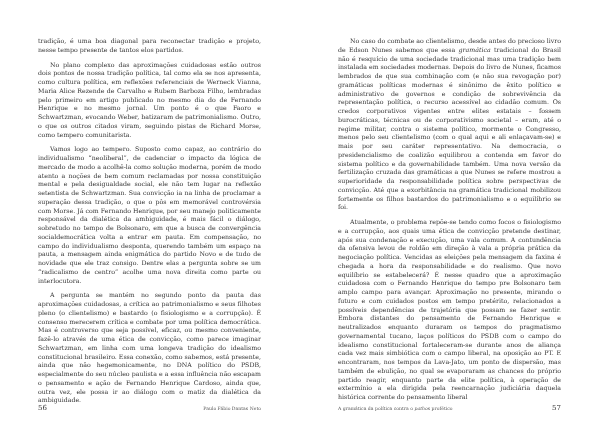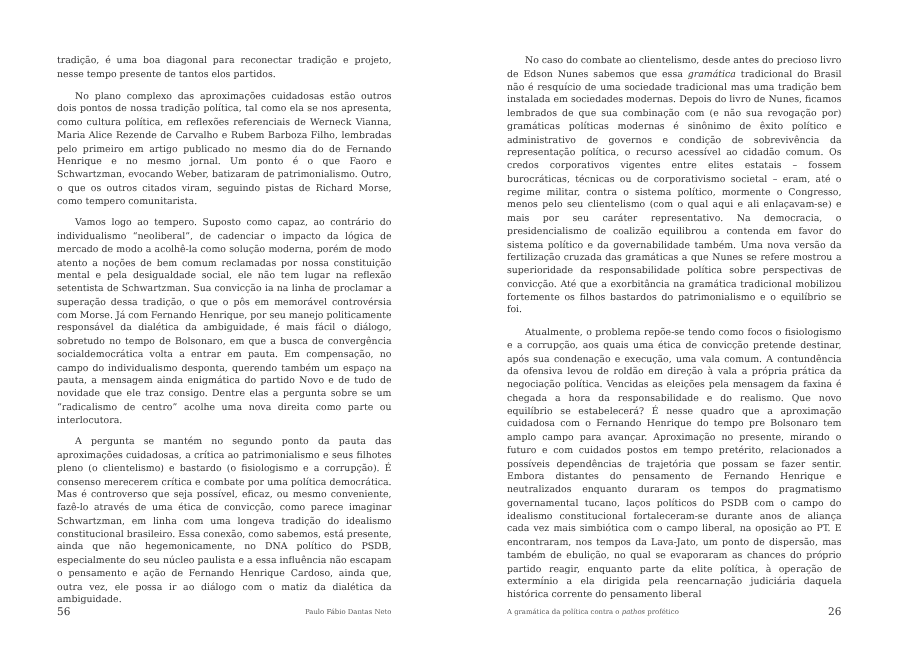--- a/index.html
+++ b/index.html
@@ -35,14 +35,14 @@
   <div class="folio">56</div>
   <div class="running">Paulo Fábio Dantas Neto</div>
 </div>
 
 <div class="page right">
   <div class="text">
     <p class="para"><span>No caso do combate ao clientelismo, desde antes do precioso livro de Edson Nunes sabemos que essa </span><em>gramática</em><span> tradicional do Brasil não é resquício de uma sociedade tradicional mas uma tradição bem instalada em sociedades modernas. Depois do livro de Nunes, ficamos lembrados de que sua combinação com (e não sua revogação por) gramáticas políticas modernas é sinônimo de êxito político e administrativo de governos e condição de sobrevivência da representação política, o recurso acessível ao cidadão comum. Os credos corporativos vigentes entre elites estatais – fossem burocráticas, técnicas ou de corporativismo societal – eram, até o regime militar, contra o sistema político, mormente o Congresso, menos pelo seu clientelismo (com o qual aqui e ali enlaçavam-se) e mais por seu caráter representativo. Na democracia, o presidencialismo de coalizão equilibrou a contenda em favor do sistema político e da governabilidade também. Uma nova versão da fertilização cruzada das gramáticas a que Nunes se refere mostrou a superioridade da responsabilidade política sobre perspectivas de convicção. Até que a exorbitância na gramática tradicional mobilizou fortemente os filhos bastardos do patrimonialismo e o equilíbrio se foi.</span></p>
     <p class="para"><span>Atualmente, o problema repõe-se tendo como focos o fisiologismo e a corrupção, aos quais uma ética de convicção pretende destinar, após sua condenação e execução, uma vala comum. A contundência da ofensiva levou de roldão em direção à vala a própria prática da negociação política. Vencidas as eleições pela mensagem da faxina é chegada a hora da responsabilidade e do realismo. Que novo equilíbrio se estabelecerá? É nesse quadro que a aproximação cuidadosa com o Fernando Henrique do tempo pre Bolsonaro tem amplo campo para avançar. Aproximação no presente, mirando o futuro e com cuidados postos em tempo pretérito, relacionados a possíveis dependências de trajetória que possam se fazer sentir. Embora distantes do pensamento de Fernando Henrique e neutralizados enquanto duraram os tempos do pragmatismo governamental tucano, laços políticos do PSDB com o campo do idealismo constitucional fortaleceram-se durante anos de aliança cada vez mais simbiótica com o campo liberal, na oposição ao PT. E encontraram, nos tempos da Lava-Jato, um ponto de dispersão, mas também de ebulição, no qual se evaporaram as chances do próprio partido reagir, enquanto parte da elite política, à operação de extermínio a ela dirigida pela reencarnação judiciária daquela histórica corrente do pensamento liberal</span></p>
   </div>
   <div class="running"><span>A gramática da política contra o </span><em>pathos</em><span> profético</span></div>
-  <div class="folio">26</div>
+  <div class="folio">57</div>
 </div>
 
 </body></html>

